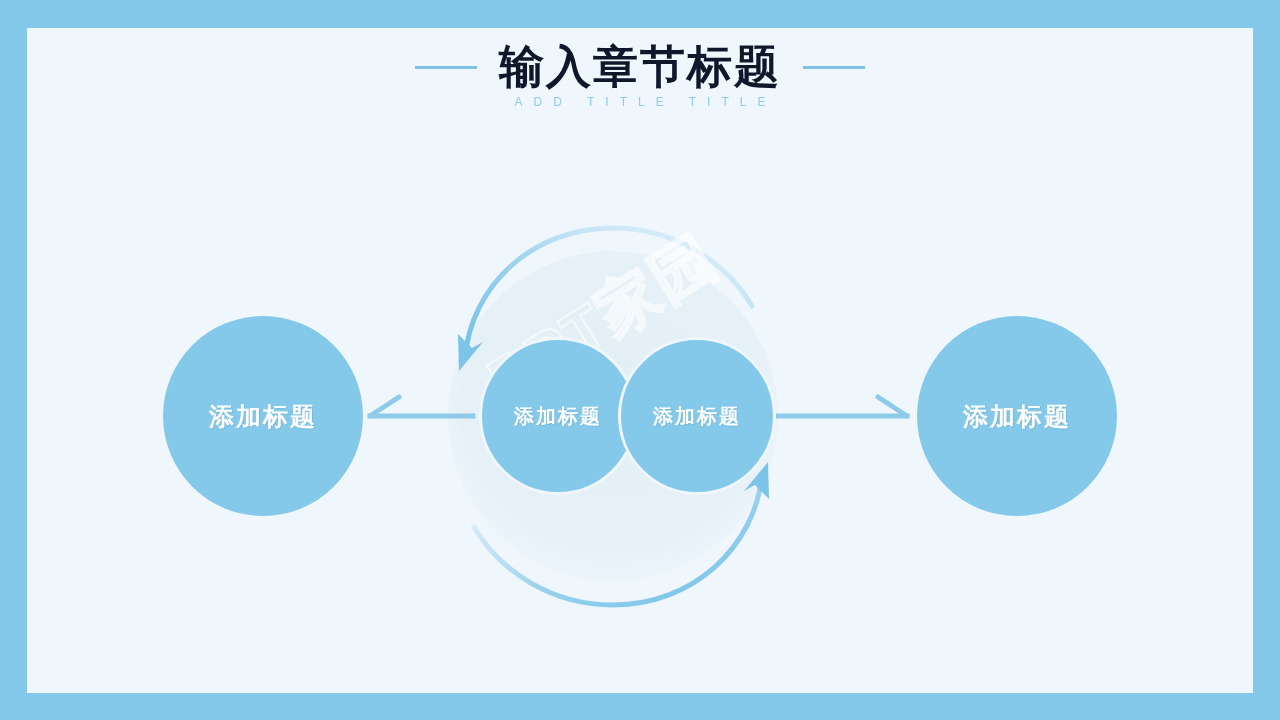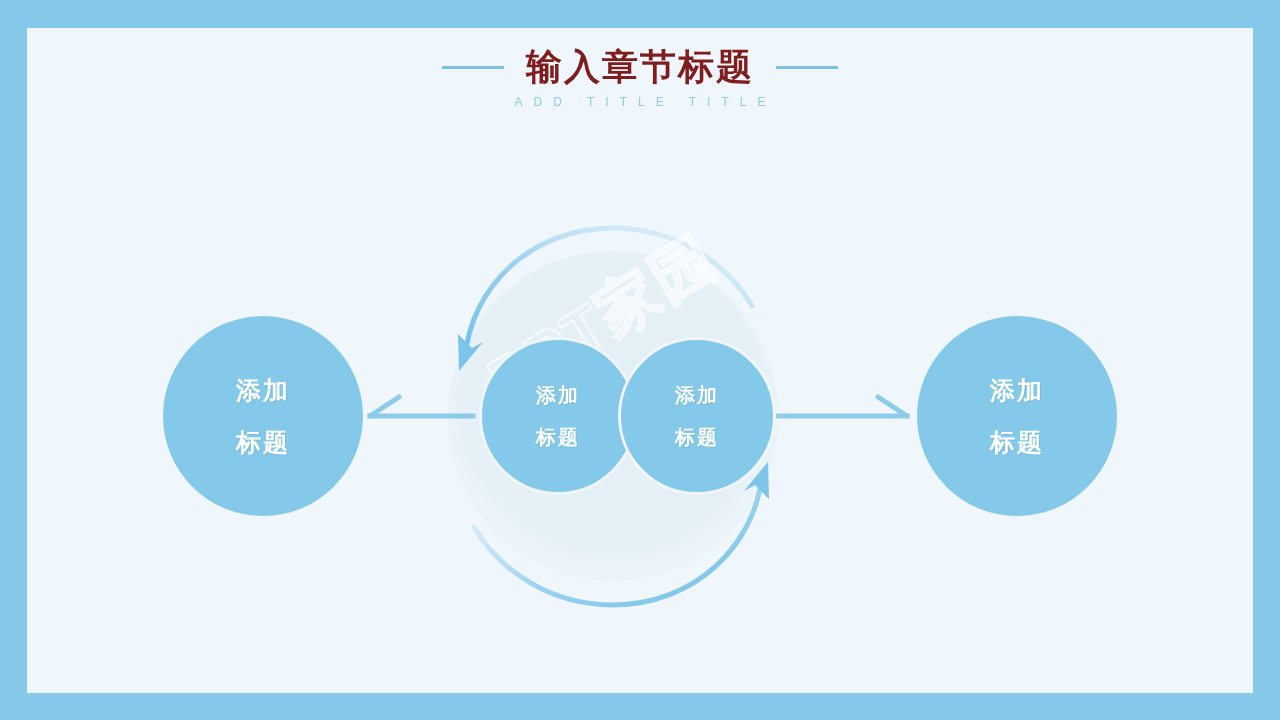--- a/index.html
+++ b/index.html
@@ -47,23 +47,23 @@
     gap: 22px;
     height: 46px;
   }
   .title-rule {
     width: 62px;
     height: 3px;
     background: #7ec2e6;
     display: block;
   }
   .title-main {
-    font-size: 36px;
-    font-weight: bold;
-    color: #7f1d1d;
+    font-size: 45px;
+    font-weight: bold;
+    color: #0f172a;
     letter-spacing: 2px;
     line-height: 44px;
     white-space: nowrap;
     font-family: "Liberation Sans", "DejaVu Sans", sans-serif;
   }
   .title-sub {
     margin-top: 5px;
     font-size: 12px;
     color: #8ecbea;
     letter-spacing: 11px;
@@ -84,21 +84,21 @@
     left: 0;
     top: 0;
   }
 
   
   .bubble {
     position: absolute;
     border-radius: 50%;
     background: #84c9ea;
     display: flex;
-    flex-direction: column;
+    flex-direction: row;
     align-items: center;
     justify-content: center;
     color: #ffffff;
   }
   .bubble-outer {
     width: 200px;
     height: 200px;
   }
   .bubble-outer .bubble-line {
     font-size: 25px;

